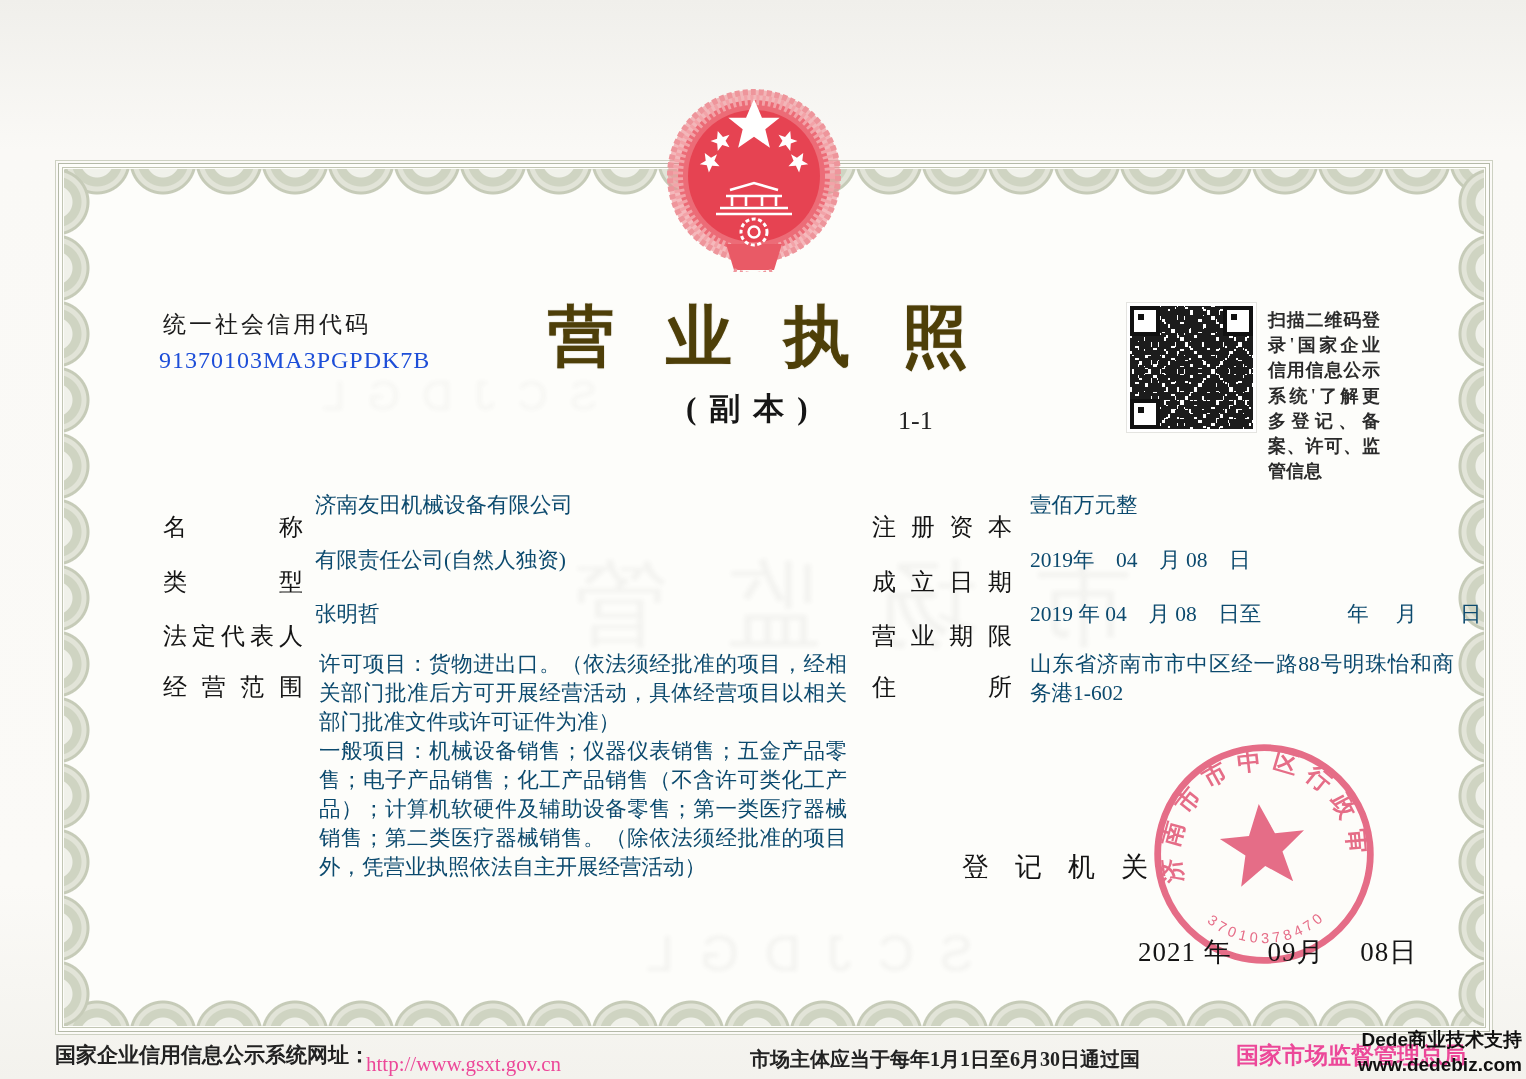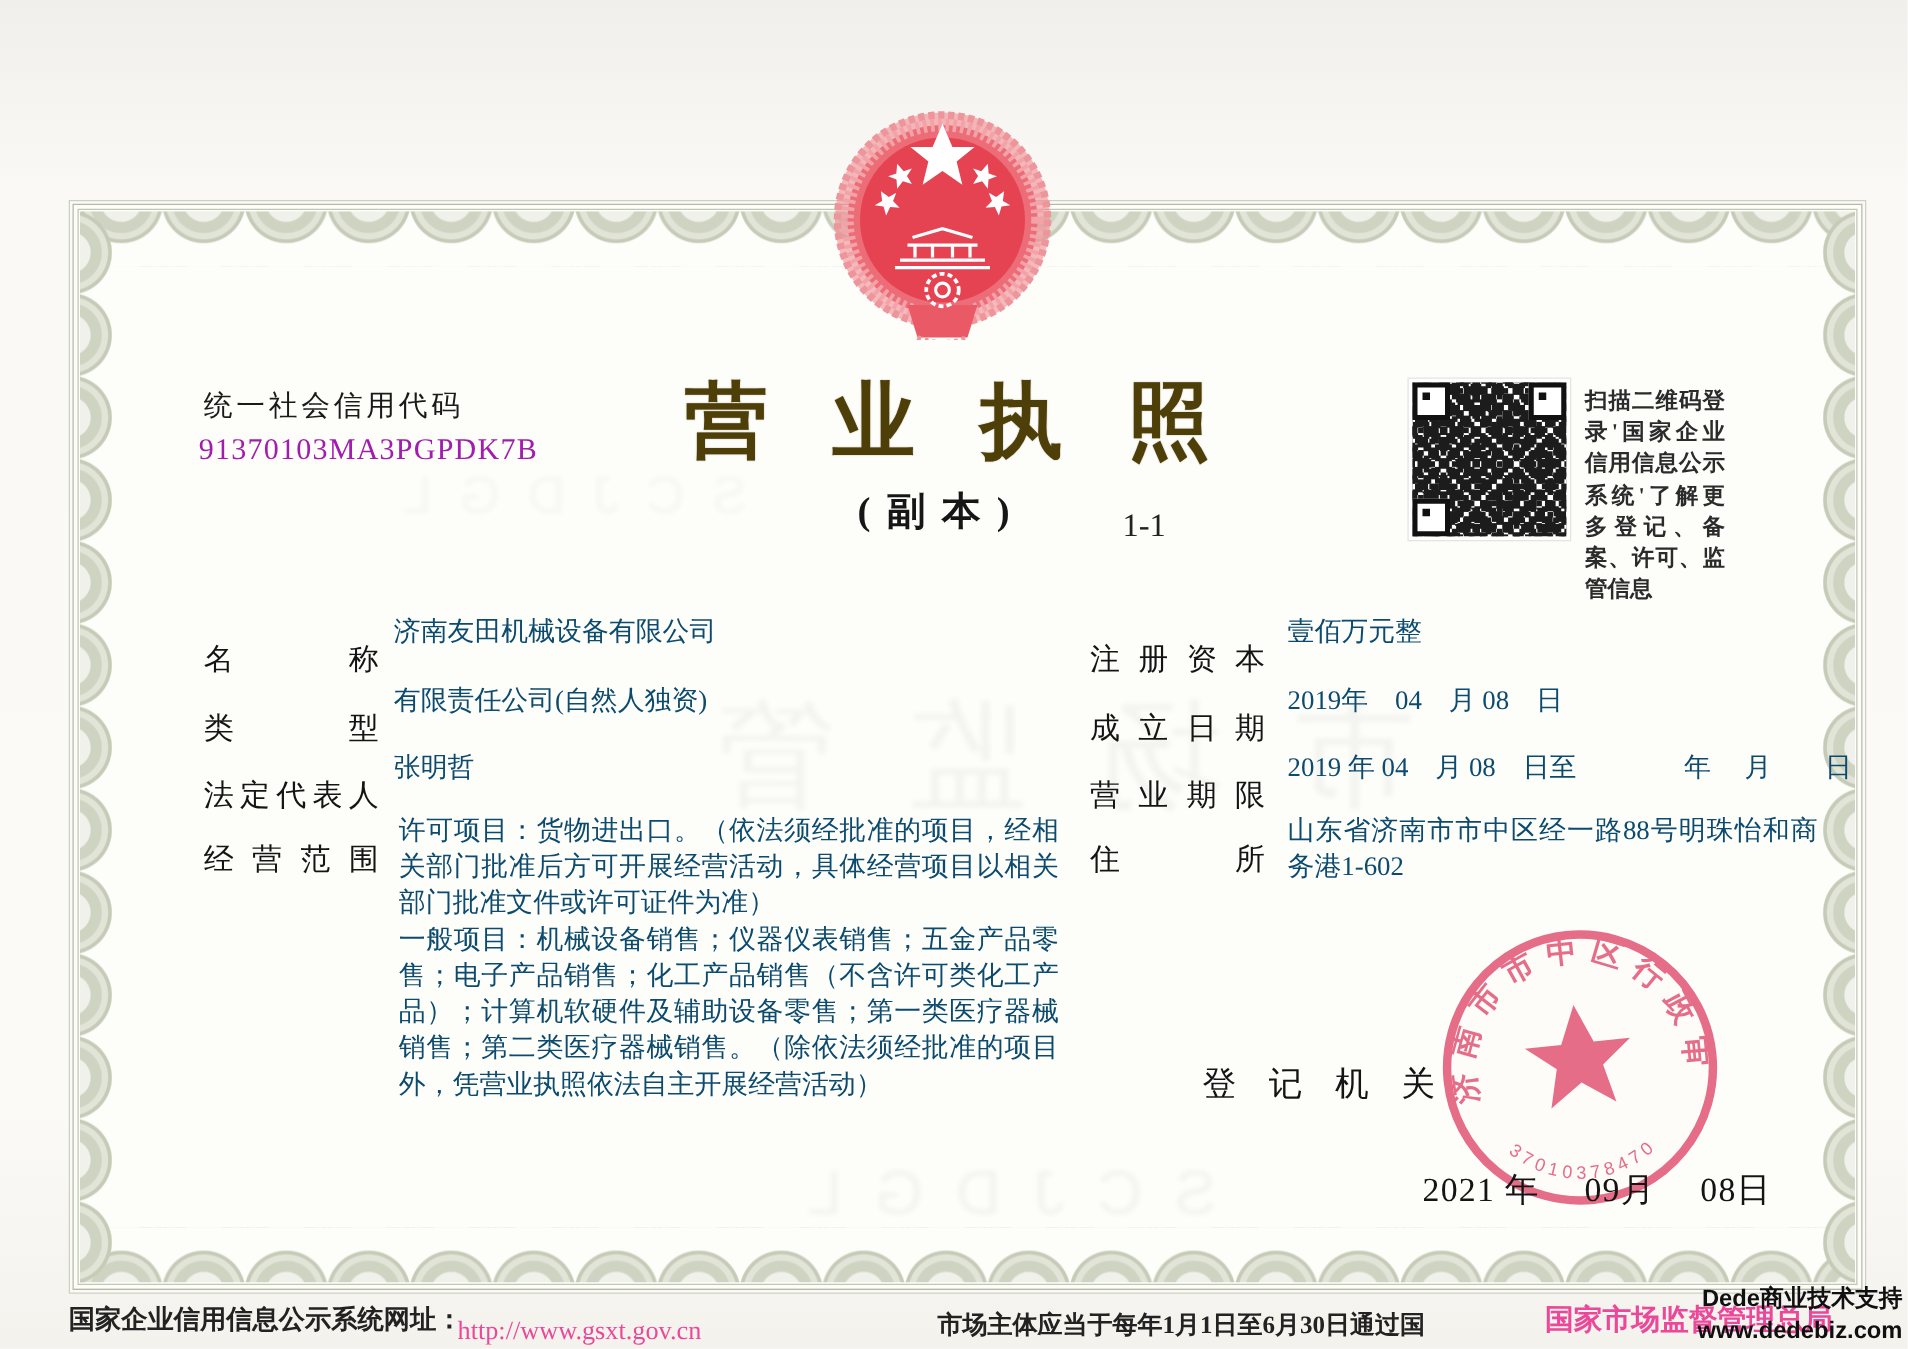--- a/index.html
+++ b/index.html
@@ -34,21 +34,21 @@
       #f0f1ea 0 16px,#cfd4c2 17px 25px,#e2e4d8 26px 30px,#c6cbb8 31px 33px,rgba(198,203,184,.0) 34px);
     background-size:44px 66px;background-repeat:repeat-y;}
 
   
   .title{left:548px;top:292px;font-family:"DejaVu Sans","Liberation Sans",sans-serif;
     font-weight:bold;font-size:66px;letter-spacing:52px;color:#4e3f08;white-space:nowrap;
     text-shadow:0 0 1px rgba(60,45,0,.6);}
   .subtitle{left:686px;top:388px;font-size:31px;letter-spacing:13px;color:#161616;font-weight:bold;white-space:nowrap;}
   .pageno{left:898px;top:406px;font-size:26px;color:#222;}
   .credit-label{left:163px;top:309px;font-size:23px;letter-spacing:3px;color:#1a1a1a;}
-  .credit-code{left:159px;top:347px;font-size:24px;letter-spacing:1px;color:#a21caf;}
+  .credit-code{left:159px;top:347px;font-size:24px;letter-spacing:1px;color:#1d4ed8;}
 
   .flabel{font-size:24px;color:#141414;width:140px;text-align:justify;text-align-last:justify;letter-spacing:0;margin-top:21px;}
   .fvalue{font-size:21.5px;color:#0c4a6e;line-height:29px;}
   .scope{white-space:pre-wrap;text-align:justify;width:528px;}
   .addr{width:424px;text-align:justify;}
 
   .reg-label{left:962px;top:849px;font-size:27px;color:#141414;width:186px;text-align:justify;text-align-last:justify;}
   .issue-date{left:1138px;top:934px;font-size:27px;color:#141414;white-space:nowrap;letter-spacing:1px;}
 
   

